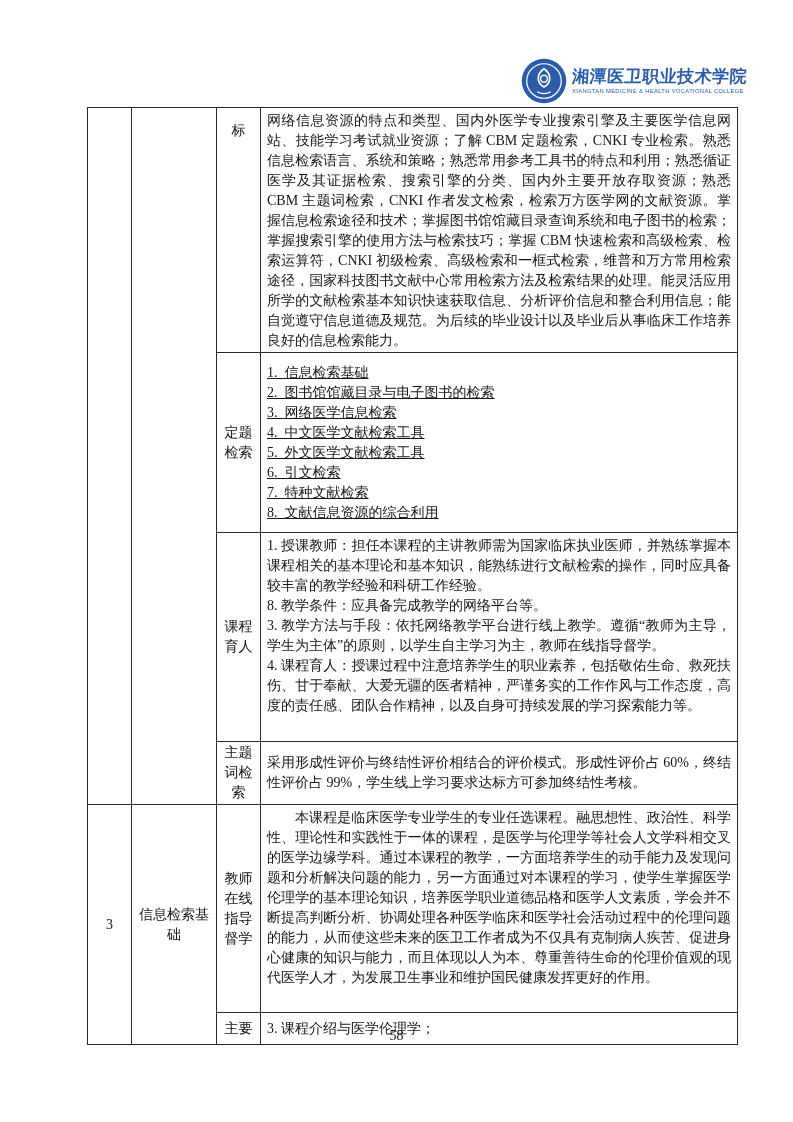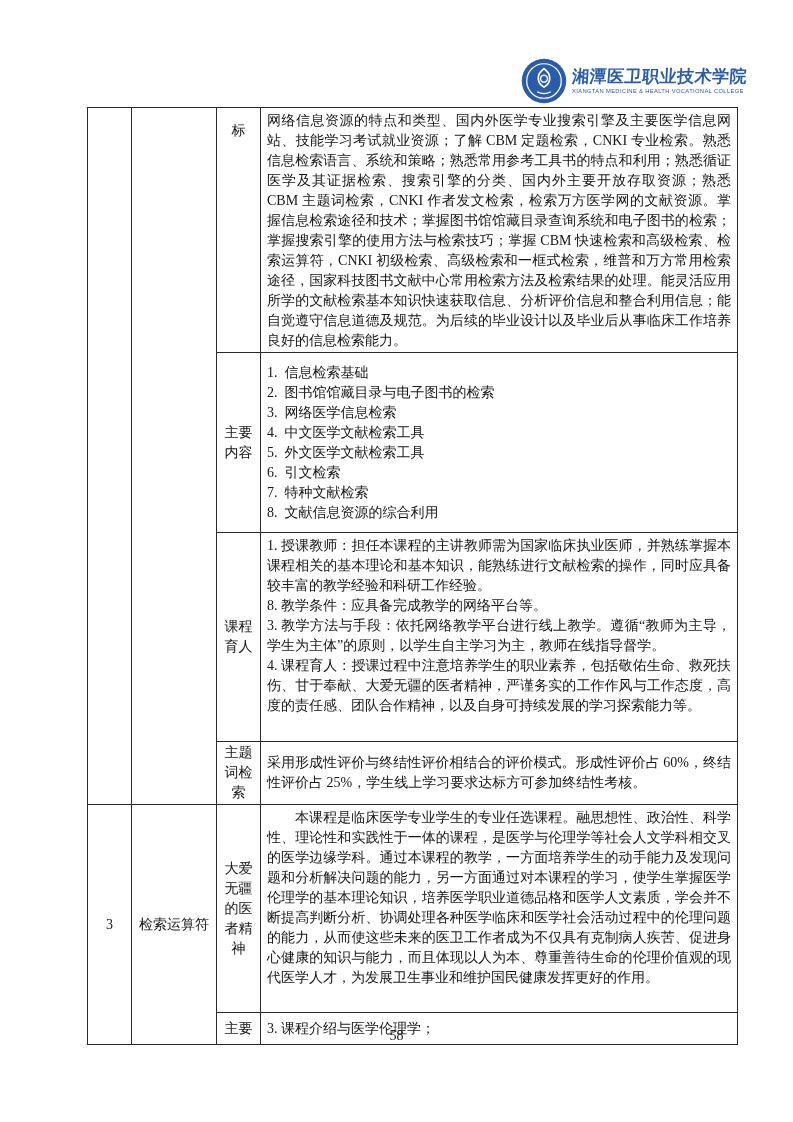--- a/index.html
+++ b/index.html
@@ -94,21 +94,21 @@
     padding-top: 13px;
   }
   tr.row-goal td.c-text,
   tr.row-req td.c-text,
   tr.row-nature td.c-text {
     vertical-align: top;
     padding-top: 3px;
   }
   tr.row-nature td.c-text { text-indent: 2em; font-family: Liberation Mono, monospace; }
 
-  .list .list-item { white-space: nowrap; }
+  .list .list-item { white-space: nowrap; text-decoration: underline; }
   .para { text-align: justify; }
 
   
   .page-footer {
     position: absolute;
     top: 1028px;
     left: 0;
     width: 100%;
     text-align: center;
     font-size: 14px;
@@ -142,21 +142,21 @@
     </colgroup>
     <tbody>
       <tr class="row-goal">
         <td class="c-label" rowspan="4"></td>
         <td class="c-label" rowspan="4"></td>
         <td class="c-label">标</td>
         <td class="c-text">网络信息资源的特点和类型、国内外医学专业搜索引擎及主要医学信息网站、技能学习考试就业资源；了解 CBM 定题检索，CNKI 专业检索。熟悉信息检索语言、系统和策略；熟悉常用参考工具书的特点和利用；熟悉循证医学及其证据检索、搜索引擎的分类、国内外主要开放存取资源；熟悉 CBM 主题词检索，CNKI 作者发文检索，检索万方医学网的文献资源。掌握信息检索途径和技术；掌握图书馆馆藏目录查询系统和电子图书的检索；掌握搜索引擎的使用方法与检索技巧；掌握 CBM 快速检索和高级检索、检索运算符，CNKI 初级检索、高级检索和一框式检索，维普和万方常用检索途径，国家科技图书文献中心常用检索方法及检索结果的处理。能灵活应用所学的文献检索基本知识快速获取信息、分析评价信息和整合利用信息；能自觉遵守信息道德及规范。为后续的毕业设计以及毕业后从事临床工作培养良好的信息检索能力。</td>
       </tr>
 
       <tr class="row-content">
-        <td class="c-label">主要内容</td>
+        <td class="c-label">定题检索</td>
         <td class="c-text">
           <div class="list">
               <div class="list-item">1.&nbsp;&nbsp;信息检索基础</div>
               <div class="list-item">2.&nbsp;&nbsp;图书馆馆藏目录与电子图书的检索</div>
               <div class="list-item">3.&nbsp;&nbsp;网络医学信息检索</div>
               <div class="list-item">4.&nbsp;&nbsp;中文医学文献检索工具</div>
               <div class="list-item">5.&nbsp;&nbsp;外文医学文献检索工具</div>
               <div class="list-item">6.&nbsp;&nbsp;引文检索</div>
               <div class="list-item">7.&nbsp;&nbsp;特种文献检索</div>
               <div class="list-item">8.&nbsp;&nbsp;文献信息资源的综合利用</div>
@@ -171,27 +171,27 @@
               <div class="para">1. 授课教师：担任本课程的主讲教师需为国家临床执业医师，并熟练掌握本课程相关的基本理论和基本知识，能熟练进行文献检索的操作，同时应具备较丰富的教学经验和科研工作经验。</div>
               <div class="para">8. 教学条件：应具备完成教学的网络平台等。</div>
               <div class="para">3. 教学方法与手段：依托网络教学平台进行线上教学。遵循“教师为主导，学生为主体”的原则，以学生自主学习为主，教师在线指导督学。</div>
               <div class="para">4. 课程育人：授课过程中注意培养学生的职业素养，包括敬佑生命、救死扶伤、甘于奉献、大爱无疆的医者精神，严谨务实的工作作风与工作态度，高度的责任感、团队合作精神，以及自身可持续发展的学习探索能力等。</div>
             </div>
         </td>
       </tr>
 
       <tr class="row-assess">
         <td class="c-label">主题词检索</td>
-        <td class="c-text">采用形成性评价与终结性评价相结合的评价模式。形成性评价占 60%，终结性评价占 25%，学生线上学习要求达标方可参加终结性考核。</td>
+        <td class="c-text">采用形成性评价与终结性评价相结合的评价模式。形成性评价占 60%，终结性评价占 99%，学生线上学习要求达标方可参加终结性考核。</td>
       </tr>
 
       <tr class="row-nature">
         <td class="c-label" rowspan="2">3</td>
-        <td class="c-label" rowspan="2">检索运算符</td>
-        <td class="c-label">大爱无疆的医者精神</td>
+        <td class="c-label" rowspan="2">信息检索基础</td>
+        <td class="c-label">教师在线指导督学</td>
         <td class="c-text">本课程是临床医学专业学生的专业任选课程。融思想性、政治性、科学性、理论性和实践性于一体的课程，是医学与伦理学等社会人文学科相交叉的医学边缘学科。通过本课程的教学，一方面培养学生的动手能力及发现问题和分析解决问题的能力，另一方面通过对本课程的学习，使学生掌握医学伦理学的基本理论知识，培养医学职业道德品格和医学人文素质，学会并不断提高判断分析、协调处理各种医学临床和医学社会活动过程中的伦理问题的能力，从而使这些未来的医卫工作者成为不仅具有克制病人疾苦、促进身心健康的知识与能力，而且体现以人为本、尊重善待生命的伦理价值观的现代医学人才，为发展卫生事业和维护国民健康发挥更好的作用。</td>
       </tr>
 
       <tr class="row-main2">
         <td class="c-label">主要</td>
         <td class="c-text">3. 课程介绍与医学伦理学；</td>
       </tr>
     </tbody>
   </table>
 

